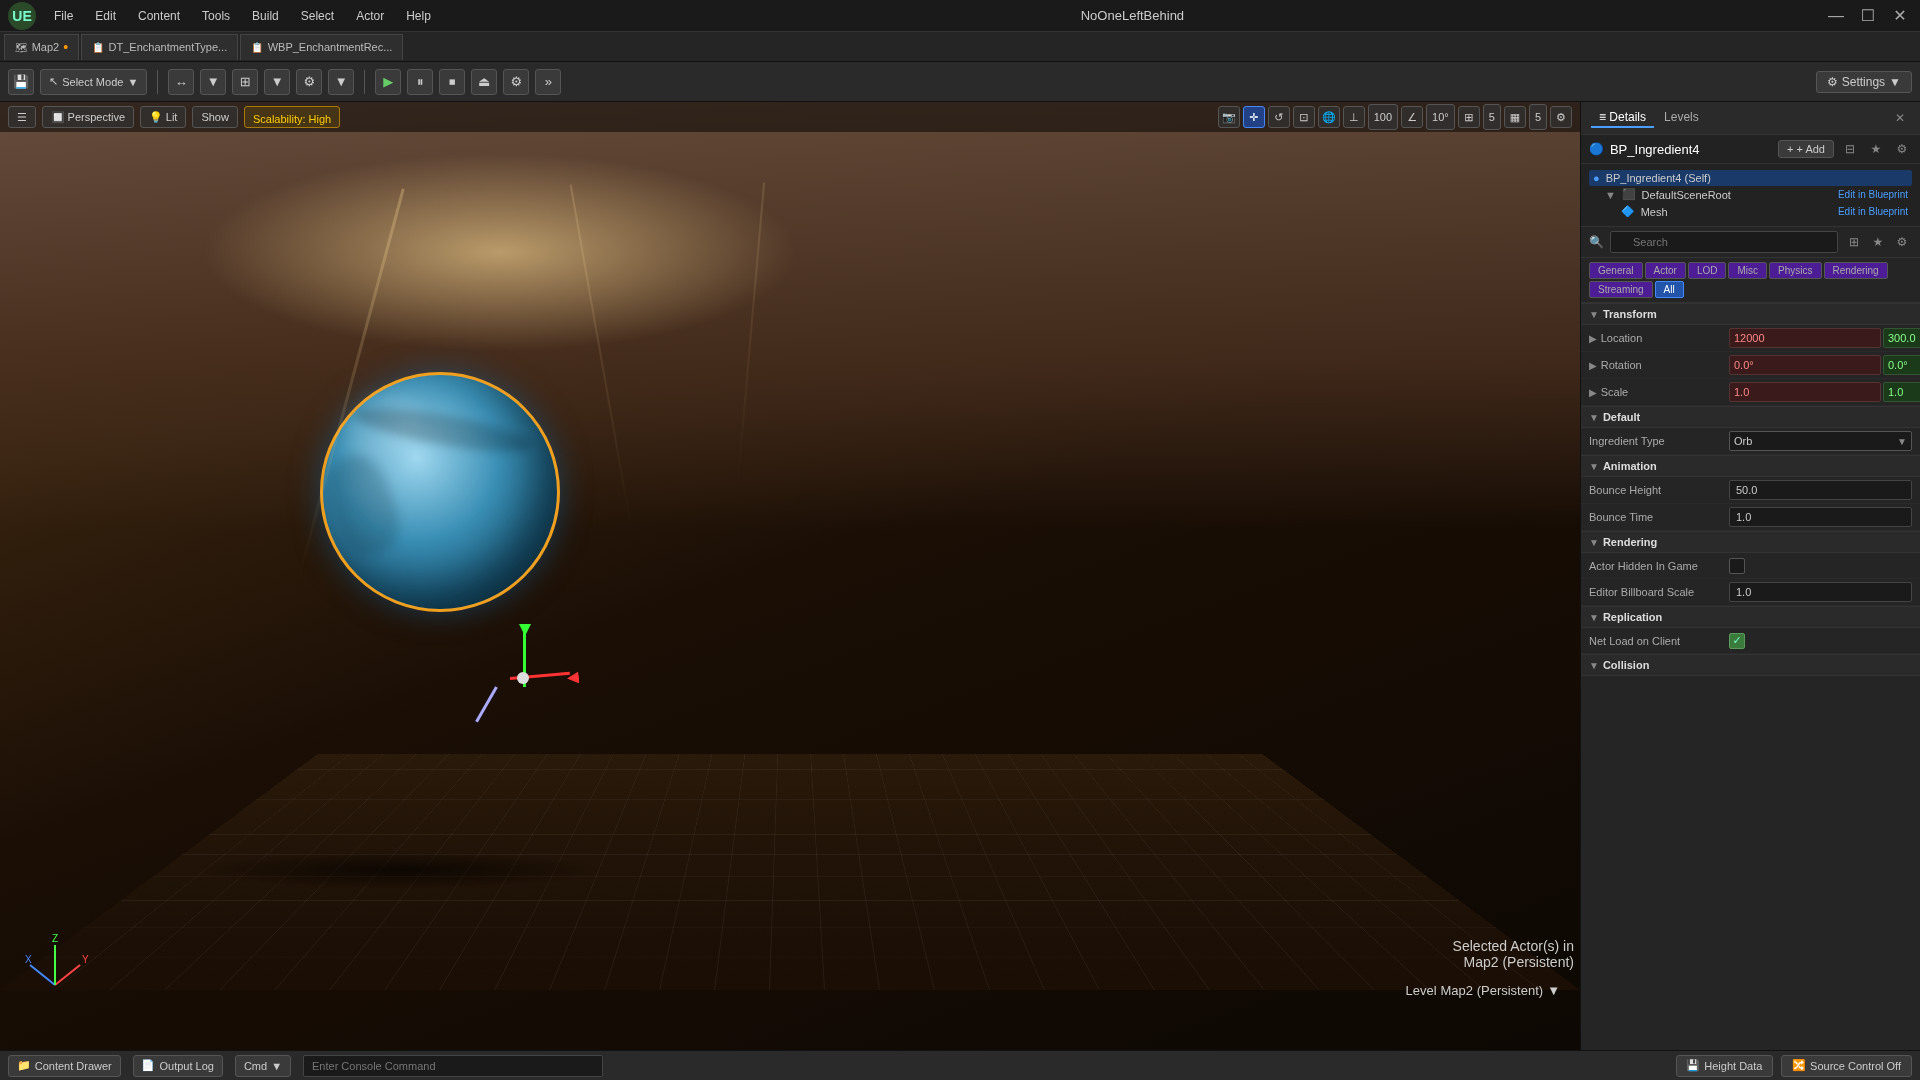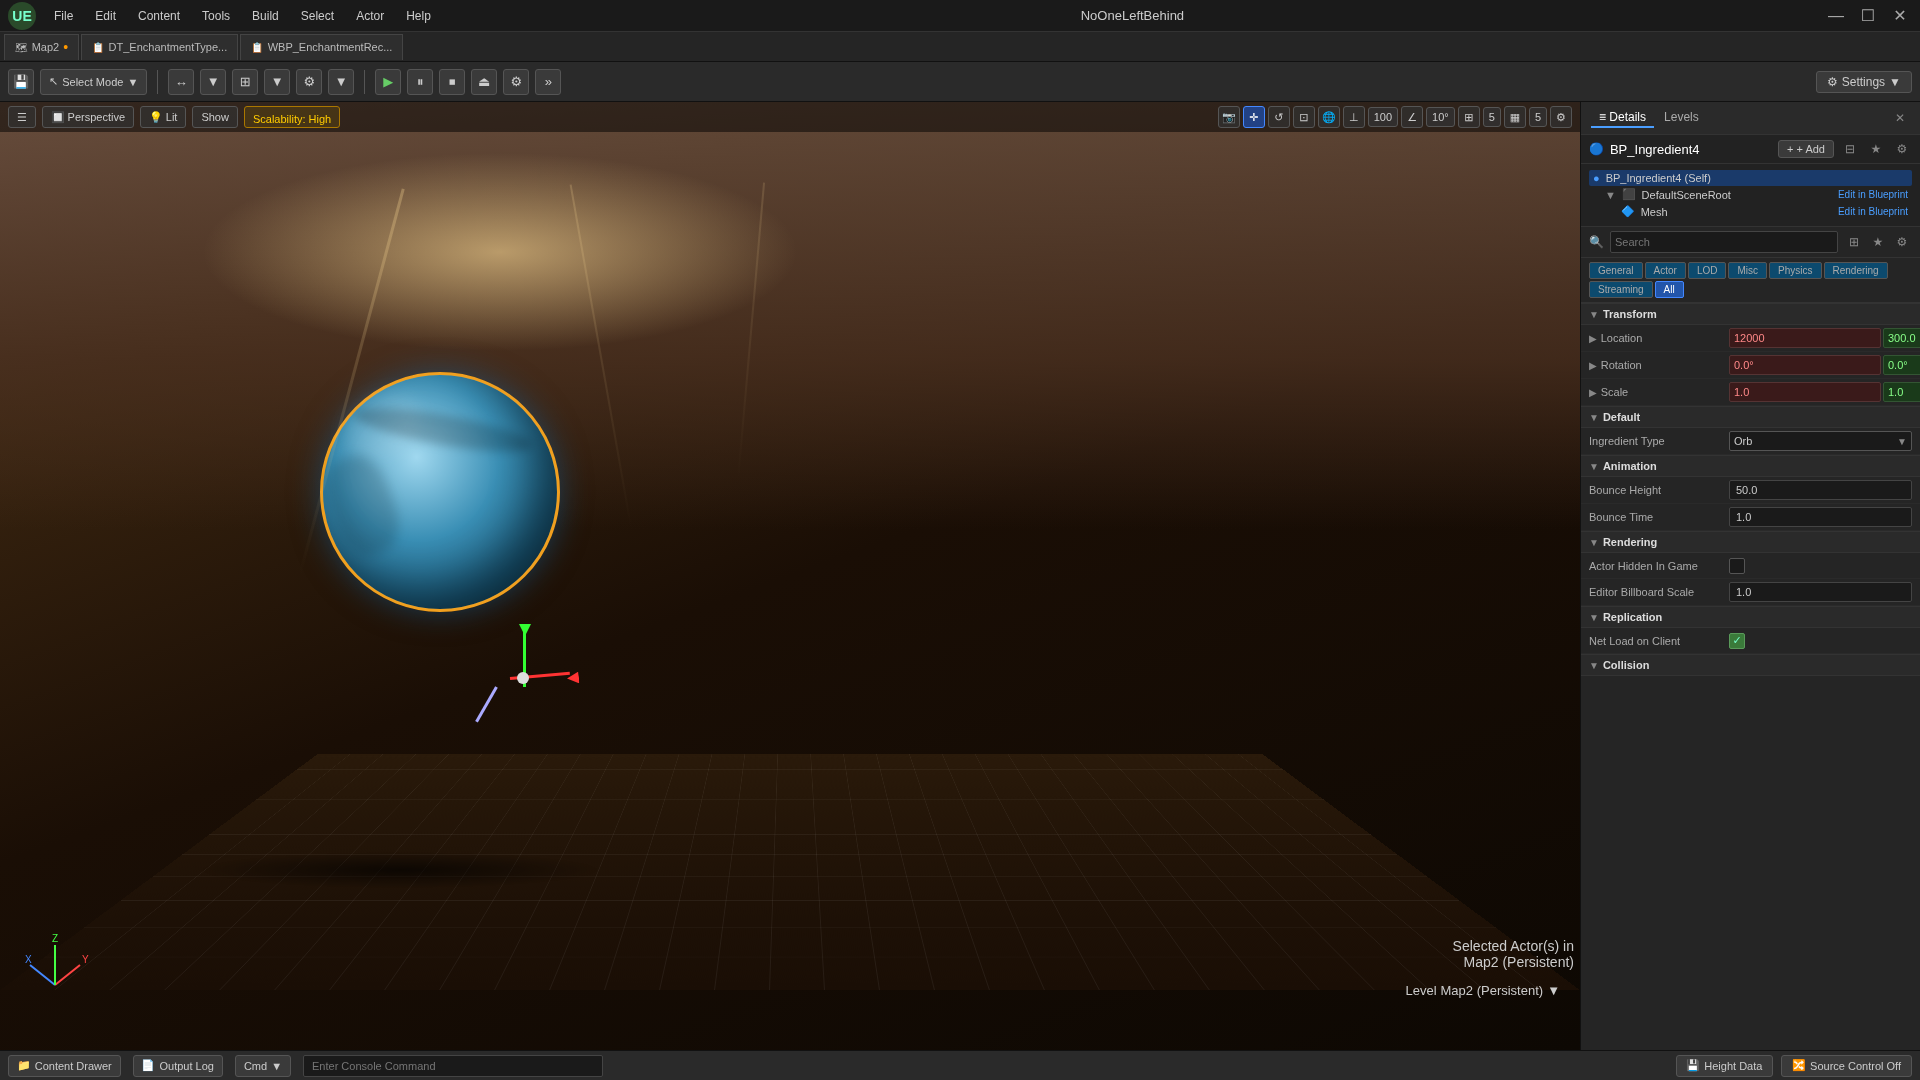--- a/index.html
+++ b/index.html
@@ -25,21 +25,21 @@
     #toolbar { display: flex; align-items: center; background: #2a2a2a; height: 40px; padding: 0 8px; gap: 6px; border-bottom: 1px solid #111; }
     .toolbar-btn { display: flex; align-items: center; gap: 4px; padding: 3px 8px; background: #3a3a3a; border: 1px solid #555; border-radius: 3px; cursor: pointer; font-size: 11px; color: #ccc; height: 26px; }
     .toolbar-sep { width: 1px; height: 24px; background: #555; margin: 0 4px; }
     .toolbar-icon-btn { width: 26px; height: 26px; display: flex; align-items: center; justify-content: center; background: #3a3a3a; border: 1px solid #555; border-radius: 3px; cursor: pointer; color: #ccc; font-size: 13px; }
     #toolbar-right { margin-left: auto; display: flex; align-items: center; gap: 4px; }
     .settings-btn { display: flex; align-items: center; gap: 4px; padding: 3px 10px; background: #3a3a3a; border: 1px solid #555; border-radius: 3px; cursor: pointer; font-size: 12px; color: #ccc; }
     .view-btn { display: flex; align-items: center; gap: 3px; padding: 2px 8px; background: rgba(50,50,50,0.7); border: 1px solid #555; border-radius: 3px; cursor: pointer; font-size: 11px; color: #ccc; height: 22px; }
     .scalability-btn { padding: 2px 8px; background: rgba(80,60,20,0.7); border: 1px solid #aa7700; border-radius: 3px; cursor: pointer; font-size: 11px; color: #fc0; height: 22px; display: flex; align-items: flex-end; }
     .view-tool-btn { width: 22px; height: 22px; display: flex; align-items: center; justify-content: center; background: rgba(50,50,50,0.7); border: 1px solid #555; border-radius: 3px; cursor: pointer; color: #ccc; font-size: 11px; }
     .view-tool-btn.active { background: rgba(30,80,180,0.7); border-color: #4488ff; color: #fff; }
-    .view-num { background: rgba(50,50,50,0.8); border: 1px solid #555; border-radius: 3px; padding: 0 5px; font-size: 11px; color: #ccc; height: 20px; display: flex; align-items: center; }
+    .view-num { background: rgba(50,50,50,0.8); border: 1px solid #555; border-radius: 3px; padding: 0 5px; font-size: 11px; color: #ccc; height: 26px; display: flex; align-items: center; }
 
     
     #main { display: flex; height: calc(1080px - 32px - 30px - 40px - 30px); }
 
     
     #viewport { flex: 1; position: relative; background: #1a1a1a; overflow: hidden; }
 
     
     .orb { position: absolute; width: 240px; height: 240px; top: 260px; left: 330px;
       background: radial-gradient(circle at 40% 35%, #a0d8ef, #3a8fb5 40%, #1a5a7a 70%, #0a2a3a);
@@ -67,25 +67,25 @@
     .details-tab-top.active { color: #fff; border-bottom-color: #4a9eff; }
     #details-title-bar { display: flex; align-items: center; padding: 4px 8px; background: #222; border-bottom: 1px solid #333; gap: 6px; }
     #details-actor-name { font-size: 13px; color: #fff; flex: 1; }
     .details-action-btn { padding: 2px 8px; background: #3a3a3a; border: 1px solid #555; border-radius: 3px; cursor: pointer; font-size: 11px; color: #ccc; display: flex; align-items: center; gap: 3px; }
     #component-tree { padding: 6px 8px; background: #222; border-bottom: 1px solid #333; }
     .component-item { display: flex; align-items: center; gap: 6px; padding: 2px 4px; cursor: pointer; border-radius: 2px; font-size: 11px; }
     .component-item.selected { background: #1a3a6a; }
     .component-edit { margin-left: auto; font-size: 10px; color: #4a9eff; cursor: pointer; }
     .component-indent { padding-left: 16px; }
     #search-bar { display: flex; align-items: center; padding: 4px 8px; gap: 6px; border-bottom: 1px solid #333; }
-    .search-input { flex: 1; background: #1a1a1a; border: 1px solid #444; color: #aaa; padding: 0 4px; height: 22px; font-size: 11px; border-radius: 2px; }
+    .search-input { flex: 1; background: #1a1a1a; border: 1px solid #444; color: #aaa; padding: 0 22px; height: 22px; font-size: 11px; border-radius: 2px; }
     .search-icons { display: flex; gap: 4px; }
     .search-icon-btn { width: 20px; height: 20px; display: flex; align-items: center; justify-content: center; cursor: pointer; color: #888; font-size: 12px; }
     #filter-tabs { display: flex; flex-wrap: wrap; gap: 2px; padding: 4px 8px; border-bottom: 1px solid #333; }
-    .filter-tab { padding: 2px 8px; background: #0c4a6e; border: 1px solid #555; border-radius: 2px; cursor: pointer; font-size: 10px; color: #aaa; }
+    .filter-tab { padding: 2px 8px; background: #4c1d95; border: 1px solid #555; border-radius: 2px; cursor: pointer; font-size: 10px; color: #aaa; }
     .filter-tab.active { background: #2255aa; border-color: #4488ff; color: #fff; }
     #properties { flex: 1; overflow-y: auto; }
     #properties::-webkit-scrollbar { width: 6px; }
     #properties::-webkit-scrollbar-track { background: #1a1a1a; }
     #properties::-webkit-scrollbar-thumb { background: #444; border-radius: 3px; }
     .section-header { display: flex; align-items: center; gap: 4px; padding: 4px 8px; background: #2a2a2a; cursor: pointer; border-bottom: 1px solid #333; border-top: 1px solid #333; }
     .section-arrow { font-size: 10px; color: #888; }
     .section-title { font-size: 11px; color: #ddd; font-weight: bold; }
     .prop-row { display: flex; align-items: center; padding: 3px 8px; border-bottom: 1px solid #2a2a2a; min-height: 26px; }
     .prop-label { width: 140px; font-size: 11px; color: #aaa; flex-shrink: 0; padding-right: 8px; }

